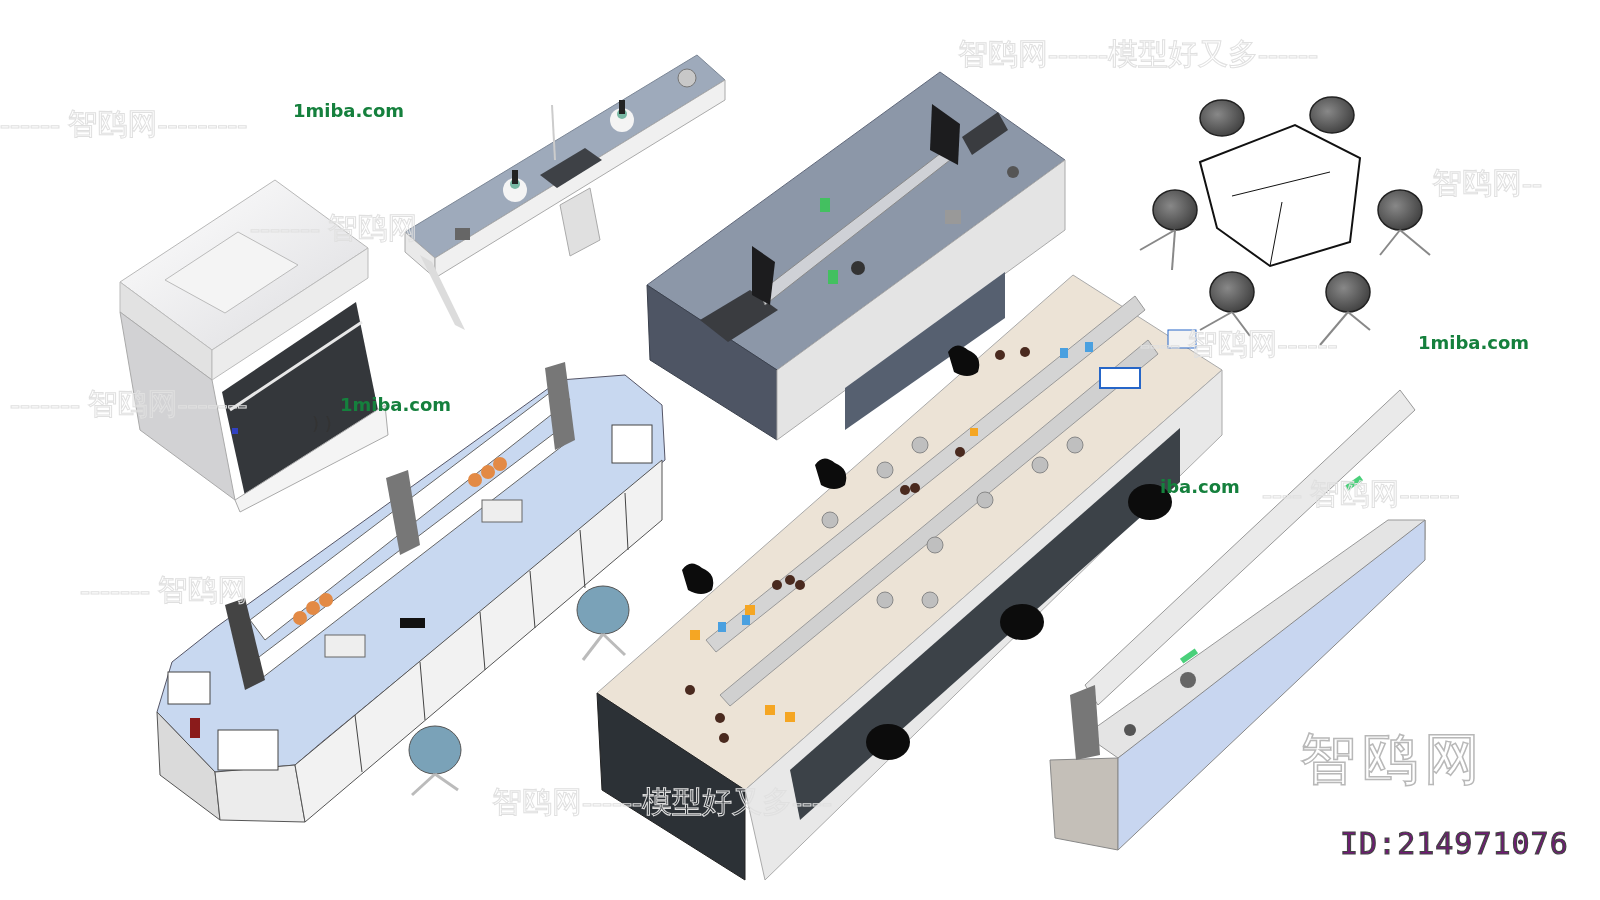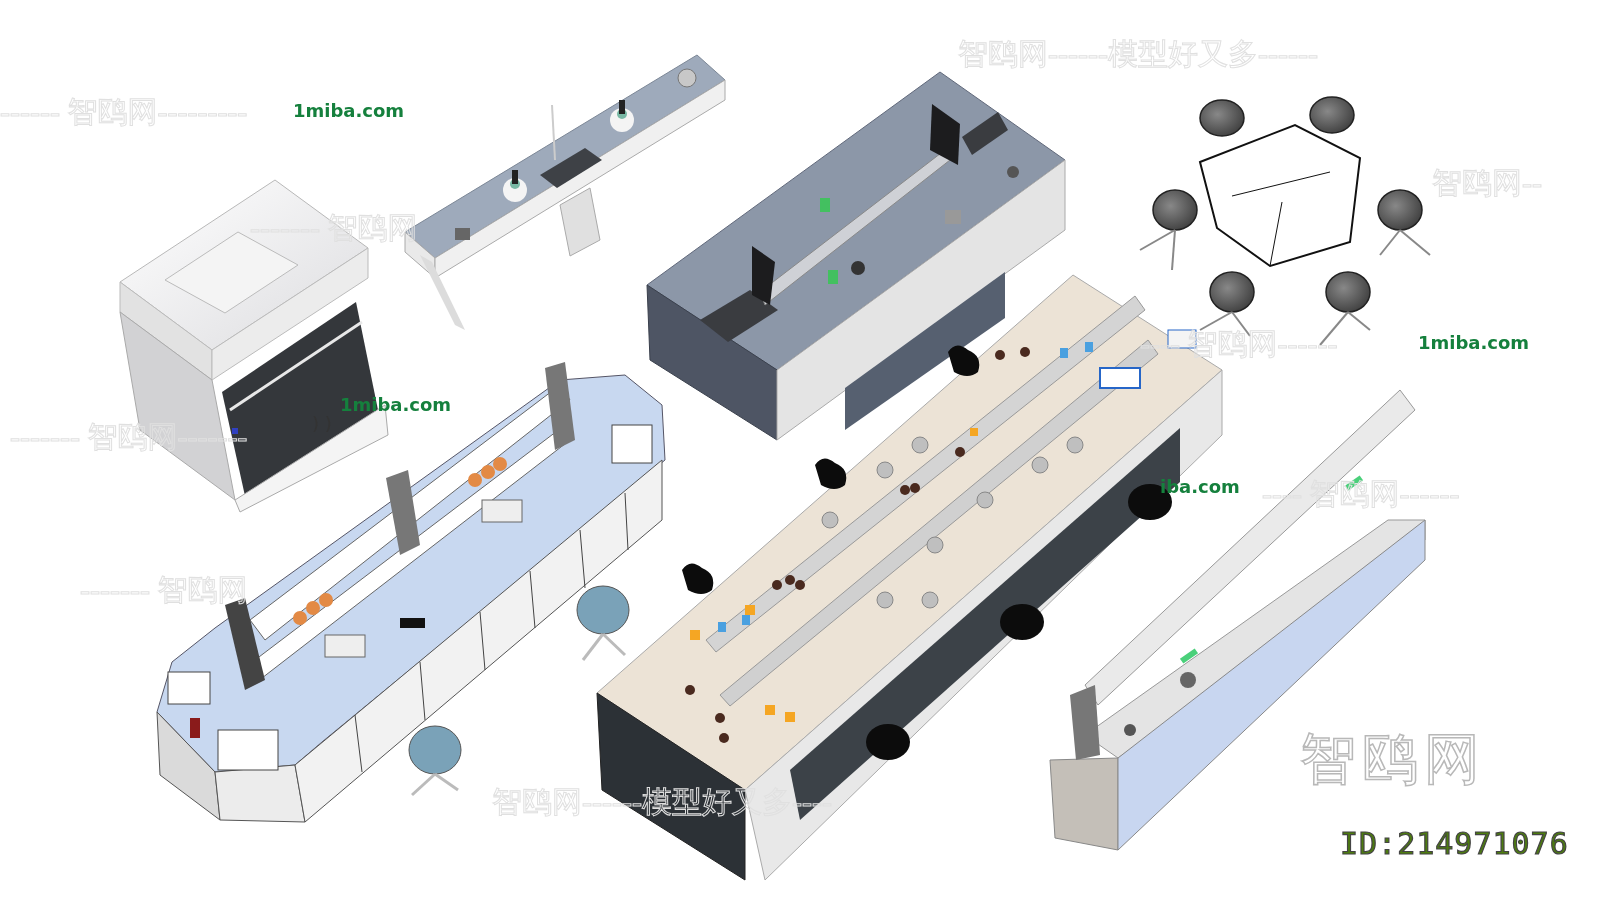--- a/index.html
+++ b/index.html
@@ -2,21 +2,21 @@
 <html><head>
 <meta charset="utf-8">
 <style>
   html,body{margin:0;padding:0;background:#ffffff;}
   body{width:1600px;height:900px;position:relative;overflow:hidden;font-family:"DejaVu Sans",sans-serif;}
   #scene{position:absolute;left:0;top:0;width:1600px;height:900px;}
   .wm{position:absolute;font-family:Liberation Serif, serif;color:transparent;-webkit-text-stroke:1px #d4d4d4;white-space:nowrap;pointer-events:none;}
   .wm-small{font-size:30px;-webkit-text-stroke:1px #e0e0e0;}
   .wm-site{position:absolute;font-family:"DejaVu Sans",sans-serif;font-weight:bold;color:#15803d;font-size:18px;white-space:nowrap;}
   .wm-big{font-size:56px;-webkit-text-stroke:1.5px #b8b8b8;letter-spacing:6px;}
-  .wm-id{position:absolute;left:1340px;top:826px;font-family:"DejaVu Sans Mono",monospace;font-size:30px;color:#4d7c0f;-webkit-text-stroke:1.2px #444;letter-spacing:1px;}
+  .wm-id{position:absolute;left:1340px;top:826px;font-family:"DejaVu Sans Mono",monospace;font-size:30px;color:#701a75;-webkit-text-stroke:1.2px #444;letter-spacing:1px;}
 </style>
 </head>
 <body>
 
 <svg id="scene" viewBox="0 0 1600 900" xmlns="http://www.w3.org/2000/svg">
   <defs>
     <linearGradient id="gHood" x1="0" y1="0" x2="1" y2="1">
       <stop offset="0" stop-color="#ffffff"></stop>
         <stop offset="1" stop-color="#dcdcdf"></stop>
     </linearGradient>
@@ -212,24 +212,24 @@
     <polygon points="1118,758 1425,520 1425,560 1118,850" fill="#c8d6f0" stroke="#888"></polygon>
     <polygon points="1070,695 1095,685 1100,755 1076,760" fill="#777"></polygon>
     <rect x="1345" y="480" width="18" height="6" fill="#4ad07a" transform="rotate(-35 1354 483)"></rect>
     <rect x="1180" y="653" width="18" height="6" fill="#4ad07a" transform="rotate(-35 1189 656)"></rect>
     <circle cx="1188" cy="680" r="8" fill="#666"></circle>
     <circle cx="1130" cy="730" r="6" fill="#555"></circle>
   </g>
 </svg>
 
 <div class="wm wm-small" style="left:958px;top:34px;">智鸥网------模型好又多------</div>
-<div class="wm wm-small" style="left:0px;top:92px;">------ 智鸥网---------</div>
+<div class="wm wm-small" style="left:0px;top:104px;">------ 智鸥网---------</div>
 <div class="wm-site" style="left:293px;top:100px;">1miba.com</div>
 <div class="wm wm-small" style="left:250px;top:208px;">------- 智鸥网</div>
-<div class="wm wm-small" style="left:10px;top:384px;margin-top:33px;">------- 智鸥网-------</div>
+<div class="wm wm-small" style="left:10px;top:384px;">------- 智鸥网-------</div>
 <div class="wm-site" style="left:340px;top:394px;">1miba.com</div>
 <div class="wm wm-small" style="left:80px;top:570px;">------- 智鸥网</div>
 <div class="wm wm-small" style="left:1432px;top:163px;">智鸥网--</div>
 <div class="wm wm-small" style="left:1140px;top:324px;">---- 智鸥网------</div>
 <div class="wm-site" style="left:1418px;top:332px;">1miba.com</div>
 <div class="wm-site" style="left:1160px;top:476px;">iba.com</div>
 <div class="wm wm-small" style="left:1262px;top:474px;">---- 智鸥网------</div>
 <div class="wm wm-small" style="left:492px;top:782px;">智鸥网------模型好又多----</div>
 <div class="wm wm-big" style="left:1300px;top:722px;">智鸥网</div>
 <div class="wm-id">ID:214971076</div>

